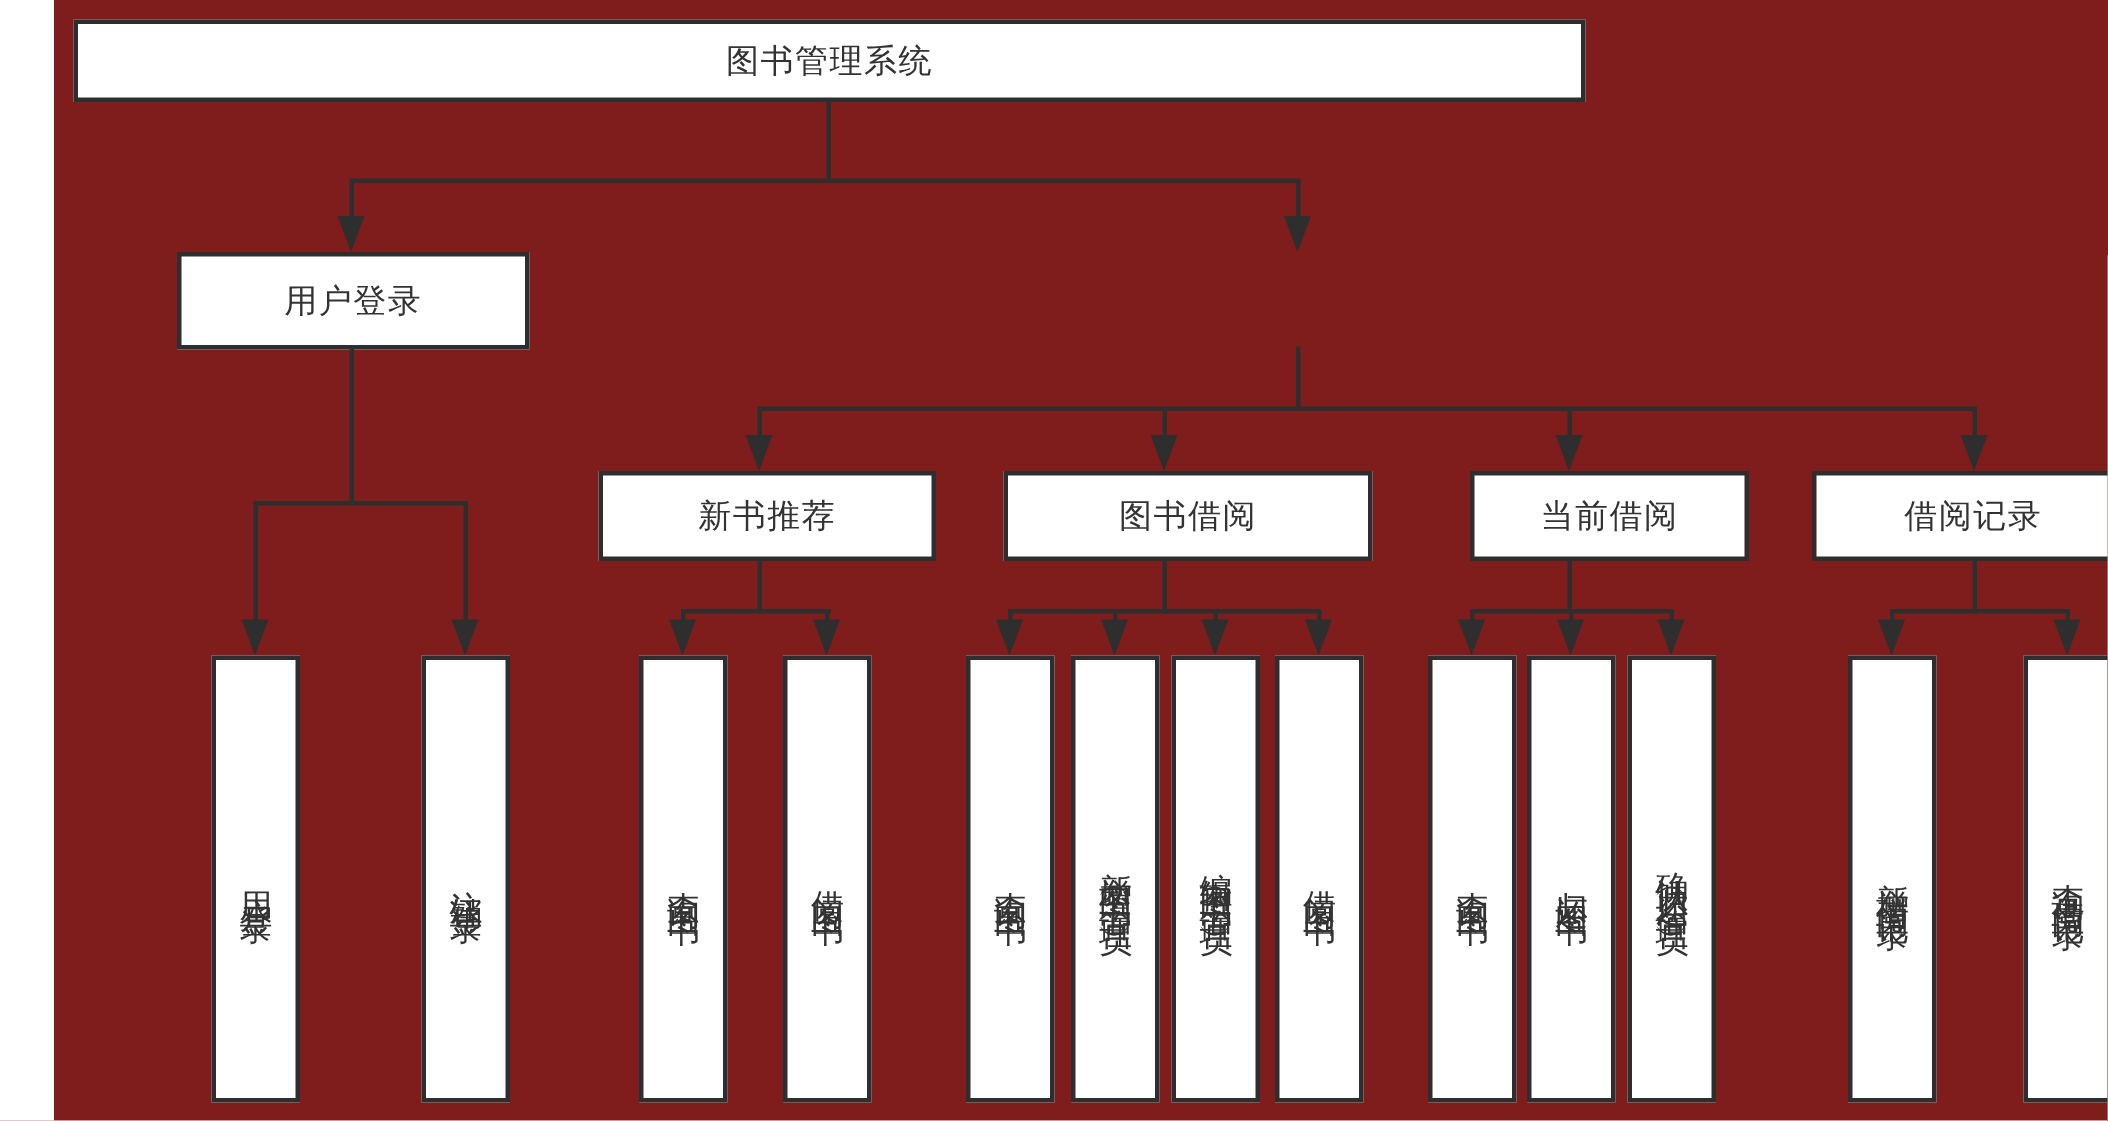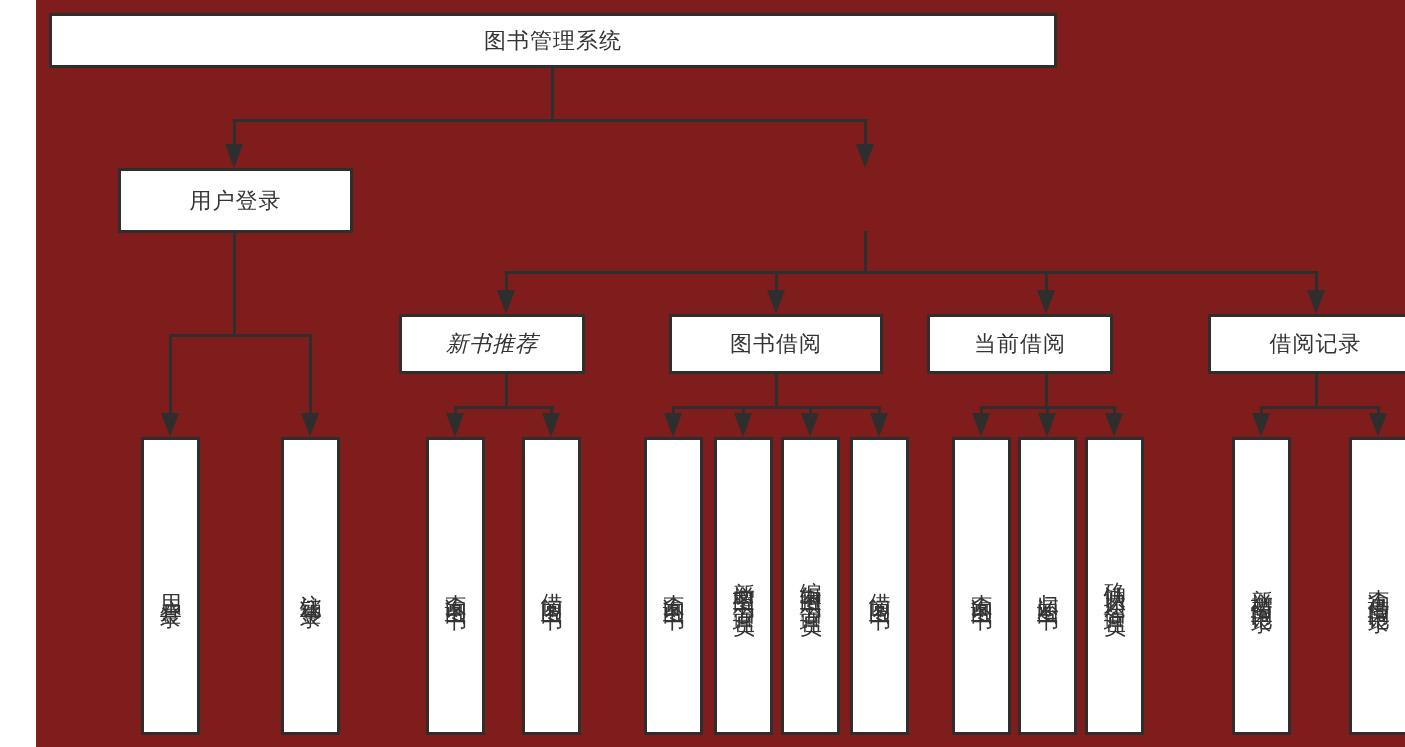--- a/index.html
+++ b/index.html
@@ -93,27 +93,27 @@
   <div class="hline" style="left:469px;top:271px;width:813px;height:3px;"></div>
   <div class="vline" style="left:469px;top:273px;width:3px;height:20px;"></div>
   <div class="vline" style="left:739px;top:273px;width:3px;height:20px;"></div>
   <div class="vline" style="left:1009px;top:273px;width:3px;height:20px;"></div>
   <div class="vline" style="left:1279px;top:273px;width:3px;height:20px;"></div>
   <div class="arrow" style="left:461px;top:290px;"></div>
   <div class="arrow" style="left:731px;top:290px;"></div>
   <div class="arrow" style="left:1001px;top:290px;"></div>
   <div class="arrow" style="left:1271px;top:290px;"></div>
 
-  <div class="box" style="left:363px;top:314px;width:186px;height:60px;font-style:italic;">
+  <div class="box" style="left:363px;top:314px;width:225px;height:60px;">
     <span>新书推荐</span>
   </div>
-  <div class="box" style="left:633px;top:314px;width:214px;height:60px;">
+  <div class="box" style="left:633px;top:314px;width:246px;height:60px;">
     <span>图书借阅</span>
   </div>
-  <div class="box" style="left:891px;top:314px;width:186px;height:60px;">
+  <div class="box" style="left:944px;top:314px;width:186px;height:60px;">
     <span>当前借阅</span>
   </div>
   <div class="box" style="left:1172px;top:314px;width:215px;height:60px;">
     <span>借阅记录</span>
   </div>
 
   <div class="vline" style="left:469px;top:372px;width:3px;height:37px;"></div>
   <div class="hline" style="left:418px;top:406px;width:100px;height:3px;"></div>
   <div class="vline" style="left:418px;top:408px;width:3px;height:8px;"></div>
   <div class="vline" style="left:514px;top:408px;width:3px;height:8px;"></div>

